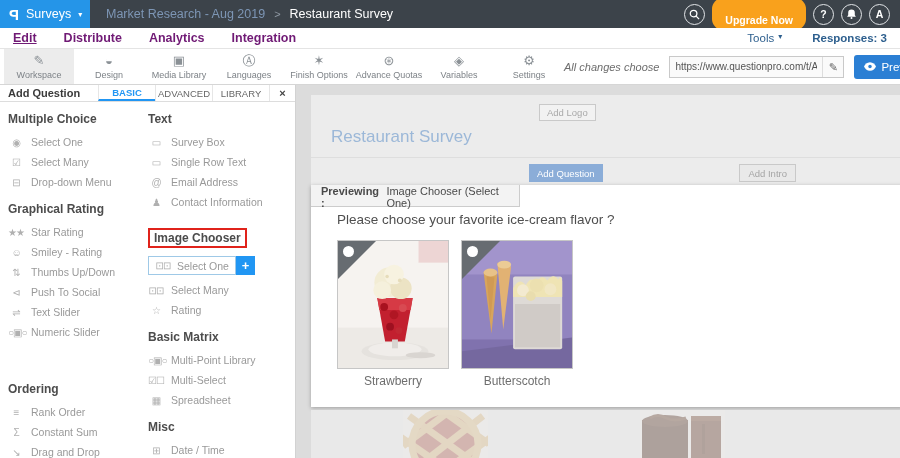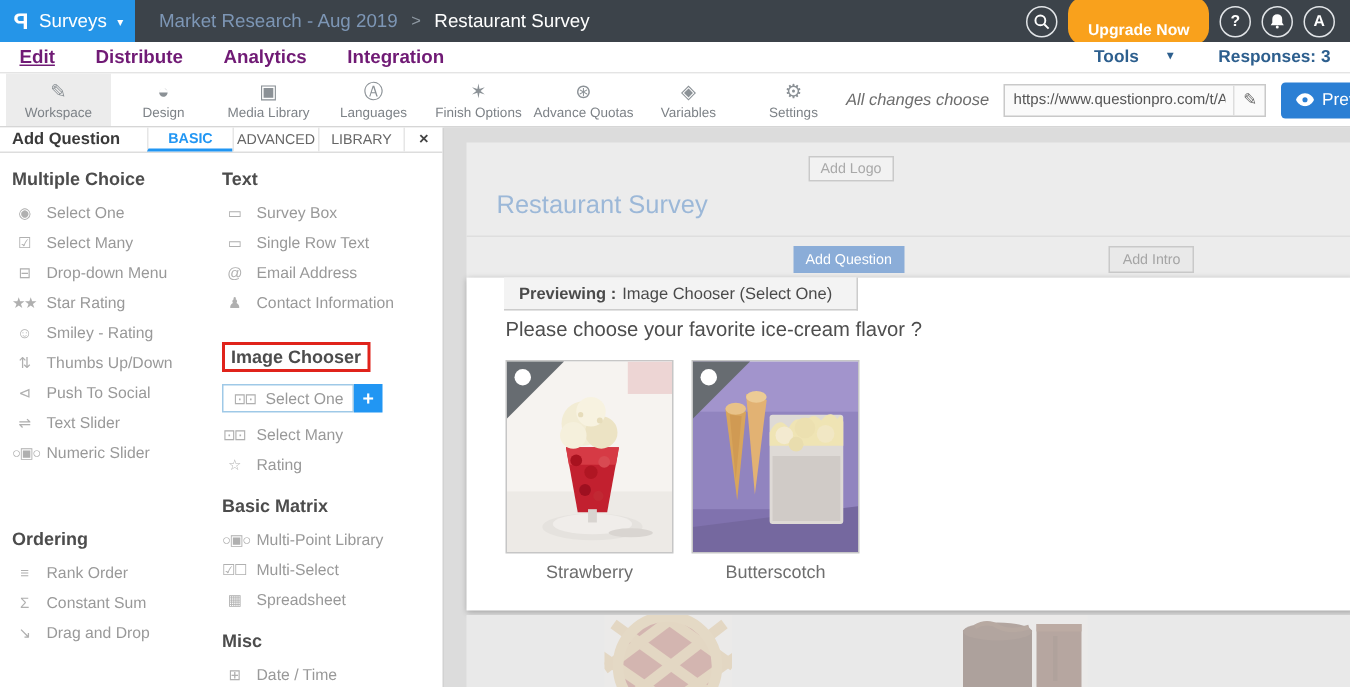--- a/index.html
+++ b/index.html
@@ -18,21 +18,21 @@
   .crumb-current{color:#ffffff;}
   .top-right{margin-left:auto;display:flex;align-items:center;gap:7px;padding-right:10px;}
   .circ{width:21px;height:21px;border-radius:50%;border:1.5px solid #e2e5e8;color:#fff;display:flex;align-items:center;justify-content:center;font-size:10.5px;font-weight:700;box-sizing:border-box;cursor:pointer;background:transparent;}
   .upgrade{background:#f9a11c;color:#fff;border:none;border-radius:11px;height:22px;padding:16px 13px;font-size:10.5px;font-weight:700;cursor:pointer;font-family:inherit;}
 
   
   .menubar{position:absolute;top:28px;left:0;right:0;height:21px;background:#fff;border-bottom:1px solid #e4e4e4;display:flex;align-items:center;padding:0 13px;box-sizing:border-box;}
   .menu-item{color:#701a75;font-size:12.5px;margin-right:27px;cursor:pointer;font-weight:bold;}
   .menu-item.active{text-decoration:underline;}
   .menu-right{margin-left:auto;display:flex;align-items:center;gap:30px;}
-  .tools{color:#2d5f8e;font-size:11.5px;font-weight:700;cursor:pointer;display:flex;align-items:flex-start;gap:19px;}
+  .tools{color:#2d5f8e;font-size:11.5px;font-weight:400;cursor:pointer;display:flex;align-items:flex-start;gap:4px;}
   .tools .caret2{font-size:8px;}
   .responses{color:#2d5f8e;font-size:11.5px;font-weight:700;cursor:pointer;}
 
   
   .toolbar{position:absolute;top:49px;left:0;right:0;height:36px;background:#fff;border-bottom:1px solid #d6d6d6;display:flex;align-items:stretch;padding-left:4px;box-sizing:border-box;}
   .titem{min-width:60px;padding:0 5px;display:flex;flex-direction:column;align-items:center;justify-content:center;cursor:pointer;}
   .titem.active{background:#ececec;}
   .tic{font-size:13px;line-height:13px;color:#8b9196;}
   .tlb{font-size:9px;color:#7d8287;margin-top:3px;white-space:nowrap;}
   .toolbar-right{margin-left:auto;display:flex;align-items:center;gap:10px;padding-right:7px;}
@@ -66,21 +66,21 @@
   
   .main{position:absolute;top:85px;left:296px;right:0;bottom:0;background:#dcdcdc;overflow:hidden;}
   .survey-card{position:absolute;left:15px;top:10px;right:0;height:90px;background:#ececec;}
   .add-logo{position:absolute;left:228px;top:9px;height:17px;padding:0 7px;background:#f2f2f2;border:1px solid #c9c9c9;color:#a9a9a9;font-size:9.5px;display:flex;align-items:center;cursor:pointer;box-sizing:border-box;font-family:inherit;}
   .survey-title{position:absolute;left:20px;top:32px;font-size:17px;color:#9cb8d8;}
   .card-divider{position:absolute;left:0;right:0;top:62px;border-top:1px solid #dedede;}
   .add-q{position:absolute;left:218px;top:69px;height:18px;padding:0 8px;background:#8badd8;border:none;color:#fff;font-size:9.5px;display:flex;align-items:center;cursor:pointer;font-family:inherit;}
   .add-intro{position:absolute;right:104px;top:69px;height:18px;padding:0 8px;background:#e9e9e9;border:1px solid #c9c9c9;color:#a5a5a5;font-size:9.5px;display:flex;align-items:center;cursor:pointer;box-sizing:border-box;font-family:inherit;}
 
   .preview-panel{position:absolute;left:15px;top:100px;right:-3px;height:222px;background:#fff;box-shadow:0 1px 4px rgba(0,0,0,.28);}
-  .preview-tab{position:absolute;left:0;top:0;width:236px;height:22px;background:#f3f3f3;border-right:1px solid #ccc;border-bottom:1px solid #ccc;display:flex;align-items:center;padding-left:10px;font-size:11px;color:#4a4a4a;box-sizing:border-box;margin-left:25px;}
+  .preview-tab{position:absolute;left:0;top:0;width:209px;height:22px;background:#f3f3f3;border-right:1px solid #ccc;border-bottom:1px solid #ccc;display:flex;padding-left:10px;font-size:11px;color:#4a4a4a;box-sizing:border-box;}
   .preview-tab .bold{font-weight:700;margin-right:4px;}
   .pq-text{position:absolute;left:26px;top:27px;font-size:13.5px;color:#4e4e4e;}
   .pq-cards{position:absolute;left:26px;top:55px;display:flex;gap:12px;}
   .pcard{width:112px;height:129px;border:1px solid #c6c6c6;position:relative;box-sizing:border-box;background:#fff;cursor:pointer;}
   .pcard svg{width:100%;height:100%;display:block;}
   .ribbon{position:absolute;top:0;left:0;width:0;height:0;border-top:38px solid #676c71;border-right:38px solid transparent;}
   .ribbon-dot{position:absolute;top:5px;left:5px;width:11px;height:11px;border-radius:50%;background:#fff;cursor:pointer;}
   .plabel{position:absolute;top:189px;width:112px;text-align:center;font-size:12px;color:#6e6e6e;}
   .plabel.l1{left:26px;}
   .plabel.l2{left:150px;}
@@ -205,20 +205,21 @@
           <span class="lb">Select One</span>
         </div>
         <div class="qitem">
           <span class="ic">☑</span>
           <span class="lb">Select Many</span>
         </div>
         <div class="qitem">
           <span class="ic">⊟</span>
           <span class="lb">Drop-down Menu</span>
         </div>
+        <div class="qhead gap14">Graphical Rating</div>
         <div class="qitem">
           <span class="ic">★★</span>
           <span class="lb">Star Rating</span>
         </div>
         <div class="qitem">
           <span class="ic">☺</span>
           <span class="lb">Smiley - Rating</span>
         </div>
         <div class="qitem">
           <span class="ic">⇅</span>

